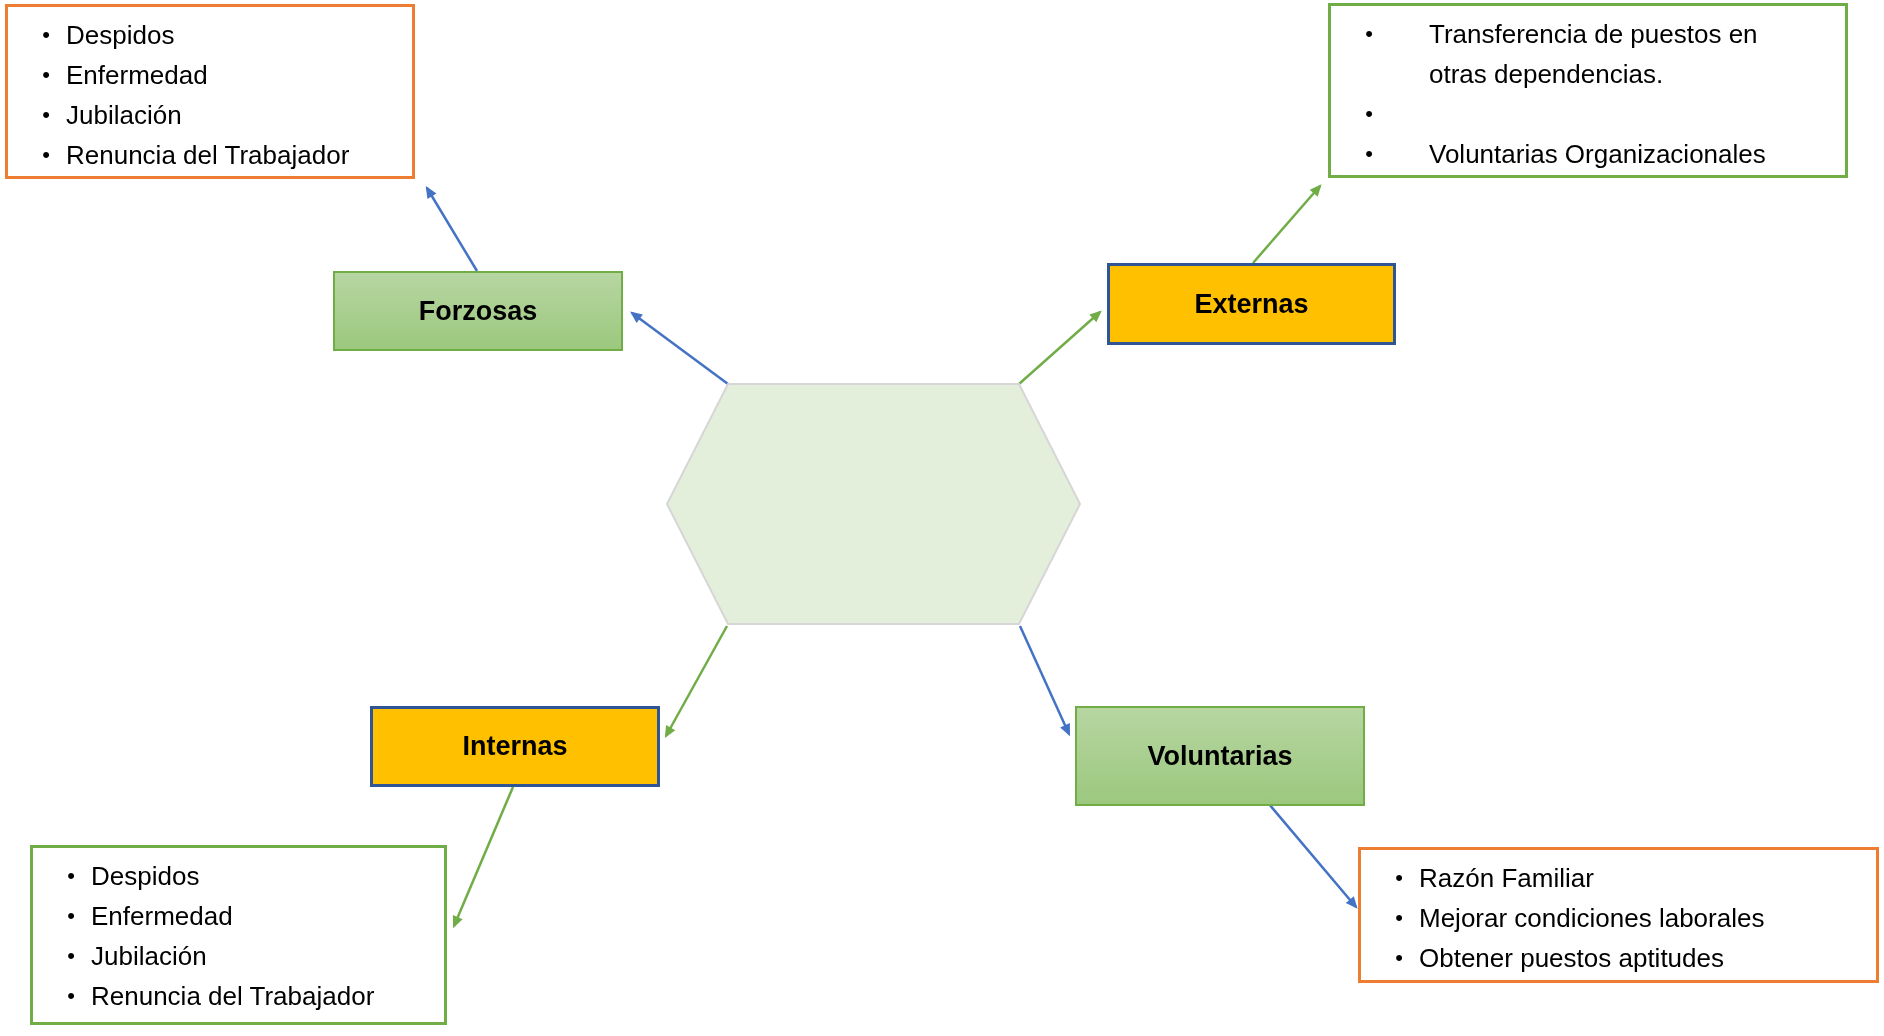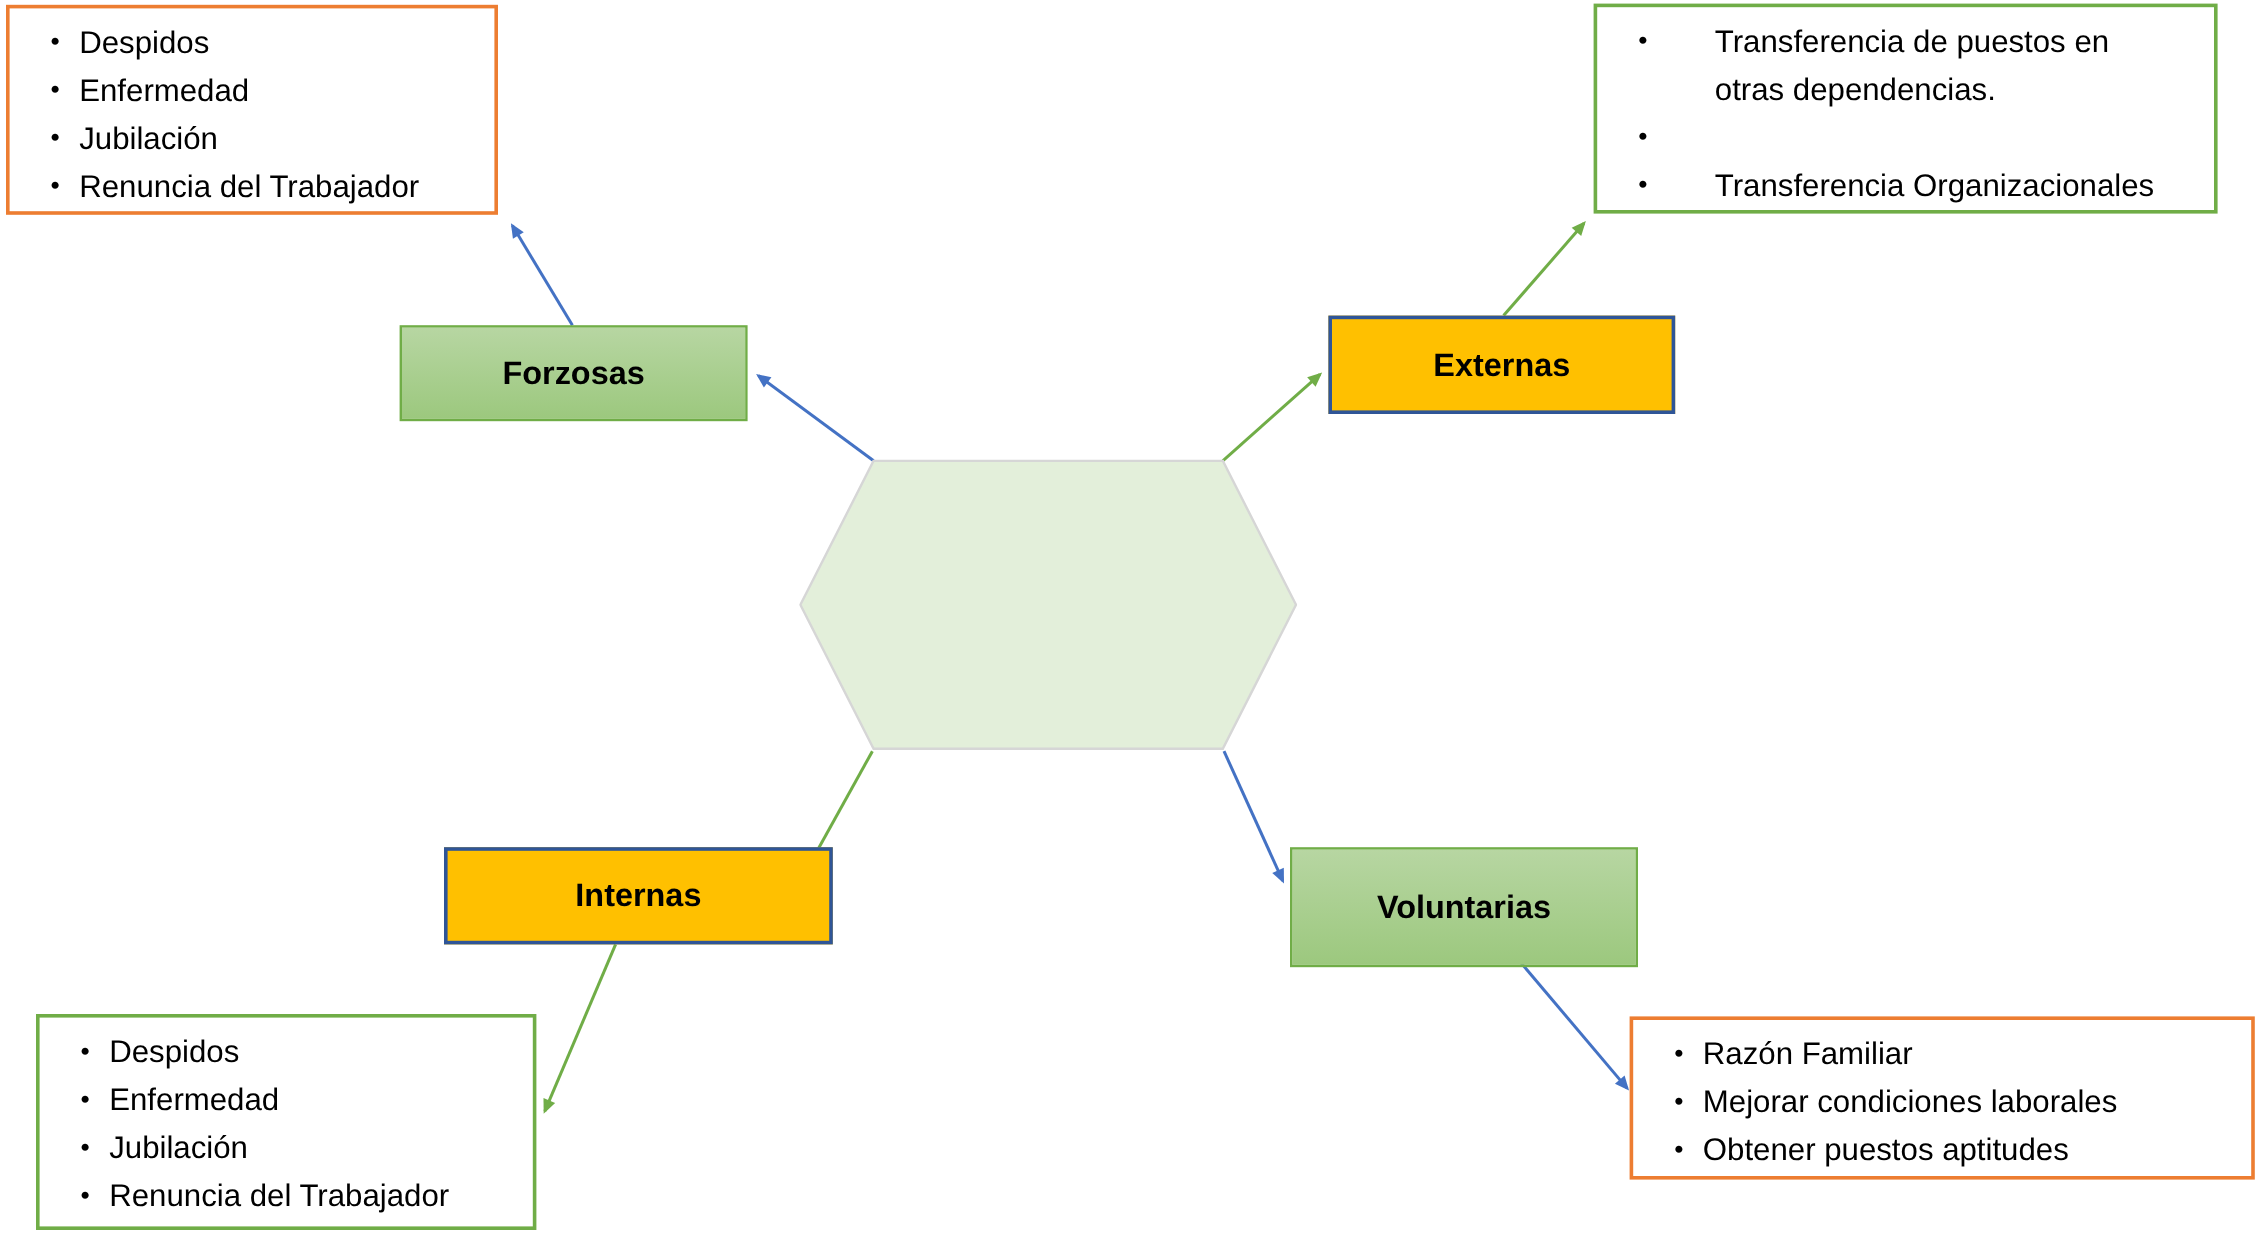--- a/index.html
+++ b/index.html
@@ -158,21 +158,21 @@
       <li>
         <span class="bullet">•</span>
         <span class="item-text">Transferencia de puestos en
 otras dependencias.</span>
       </li>
       <li>
         <span class="bullet">•</span>
       </li>
       <li>
         <span class="bullet">•</span>
-        <span class="item-text">Transferencia Organizacionales</span>
+        <span class="item-text">Voluntarias Organizacionales</span>
       </li>
     </ul>
   </div>
 
   <div class="listbox green" style="left:30px;top:845px;width:417px;height:180px">
     <ul>
       <li>
         <span class="bullet">•</span>
         <span class="item-text">Despidos</span>
       </li>
@@ -209,21 +209,21 @@
   </div>
 
   <div class="branch gold" style="left:1107px;top:263px;width:289px;height:82px">
     <span>Externas</span>
   </div>
 
   <div class="branch green-grad" style="left:333px;top:271px;width:290px;height:80px">
     <span>Forzosas</span>
   </div>
 
-  <div class="branch gold" style="left:370px;top:706px;width:324px;height:81px">
+  <div class="branch gold" style="left:370px;top:706px;width:290px;height:81px">
     <span>Internas</span>
   </div>
 
   <div class="branch green-grad" style="left:1075px;top:706px;width:290px;height:100px">
     <span>Voluntarias</span>
   </div>
 
   <div class="hexwrap">
     <svg width="415" height="242" viewBox="0 0 415 242">
       <polygon points="62,1 353,1 414,121 353,241 62,241 1,121"></polygon>

